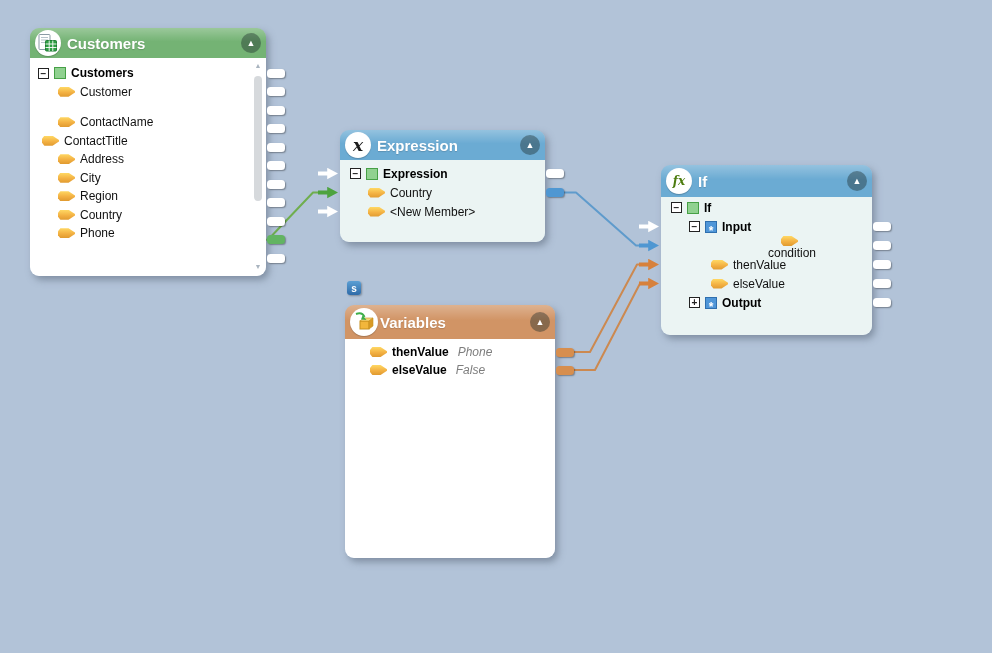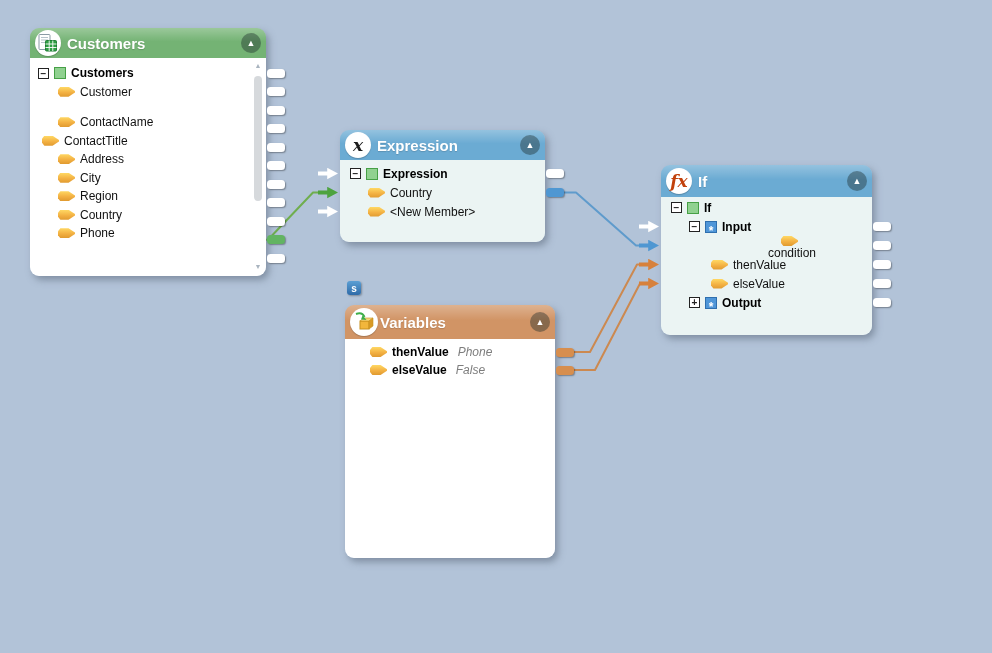--- a/index.html
+++ b/index.html
@@ -42,21 +42,21 @@
   .port-l.p-orange{background:#d7813c;}
   .vscroll{position:absolute;top:34px;bottom:6px;right:2px;width:12px;z-index:4;}
   .sarr{position:absolute;left:0;width:12px;text-align:center;font-size:7px;line-height:1;color:#a9b4bf;cursor:pointer;}
   .sarr.up{top:0;}
   .sarr.down{bottom:0;}
   .sthumb{position:absolute;left:2px;top:14px;width:8px;height:125px;border-radius:4px;background:#d6d9dc;cursor:grab;}
   .badge{position:absolute;z-index:2;width:14px;height:14px;border-radius:3px;
          background:linear-gradient(#5b9fd4,#2f6ba8);color:#fff;font-size:10px;font-weight:bold;
          display:flex;align-items:center;justify-content:center;box-shadow:1px 1px 2px rgba(0,0,0,.3);}
   .sym-x{font-family:"DejaVu Serif",serif;font-style:italic;font-weight:bold;font-size:17px;color:#1c1c1c;}
-  .sym-fx{font-family:"DejaVu Serif",serif;font-style:italic;font-weight:bold;font-size:17px;color:#c2410c;}
+  .sym-fx{font-family:"DejaVu Serif",serif;font-style:italic;font-weight:bold;font-size:12px;color:#4d7c0f;}
 </style>
 </head>
 <body>
 
 <div class="canvas">
 
   <svg class="wires" width="992" height="653">
     <path d="M248 239.7 L268 239.7 L313 192.5 L321 192.5" fill="none" stroke="#6fae4e" stroke-width="2" stroke-linejoin="round"></path>
     <path d="M563 192.5 L576 192.5 L636 245.5 L640 245.5" fill="none" stroke="#5f9bcc" stroke-width="2" stroke-linejoin="round"></path>
     <path d="M573 352 L590 352 L637 264.5 L640 264.5" fill="none" stroke="#cc8950" stroke-width="2" stroke-linejoin="round"></path>

